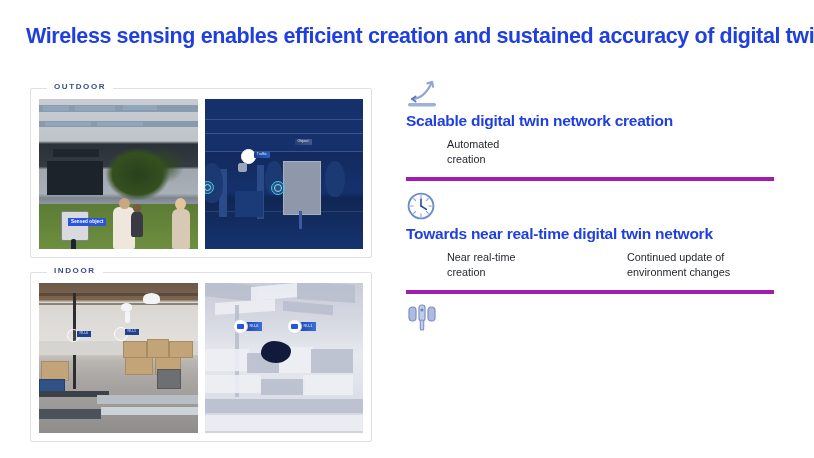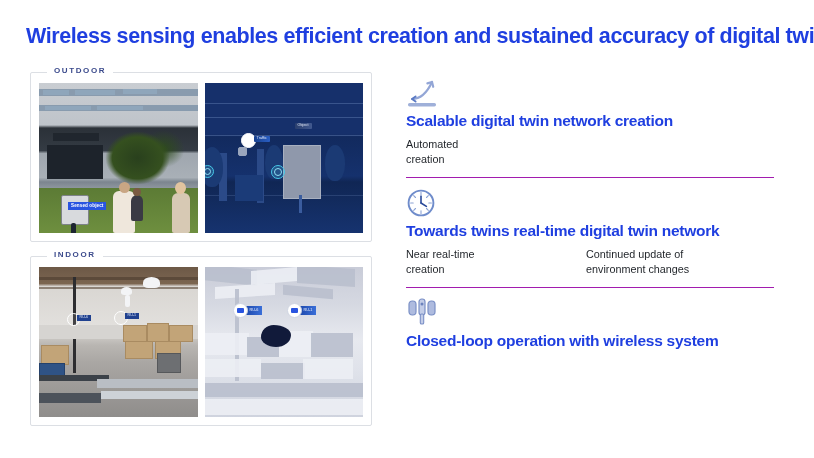--- a/index.html
+++ b/index.html
@@ -25,21 +25,21 @@
     font-weight: 600;
     letter-spacing: -0.4px;
     color: #1f3fe0;
     white-space: nowrap;
   }
 
   
   .media-col {
     position: absolute;
     left: 30px;
-    top: 72px;
+    top: 88px;
     width: 286px;
   }
 
   .media-card {
     position: relative;
     border: 1px solid #dcdfe4;
     border-radius: 2px;
     background: #ffffff;
     padding: 10px 8px 8px 8px;
     box-sizing: border-box;
@@ -268,21 +268,21 @@
   
   .feature-col {
     position: absolute;
     left: 406px;
     top: 78px;
     width: 368px;
   }
   .feature {
     padding-bottom: 11px;
     margin-bottom: 10px;
-    border-bottom: 1px solid #a21caf;
+    border-bottom: 4px solid #a21caf;
   }
   .feature:last-child {
     border-bottom: none;
   }
   .feature-icon {
     height: 30px;
     margin-bottom: 4px;
     display: flex;
     align-items: flex-end;
   }
@@ -295,21 +295,21 @@
     white-space: nowrap;
   }
   .feature-points {
     display: flex;
   }
   .fp {
     font-size: 10.8px;
     line-height: 1.35;
     color: #1f2328;
   }
-  .fp.first { width: 180px; }
+  .fp.first { width: 180px; margin-left: 41px; }
 </style>
 </head>
 <body>
 
 <div class="page-title">Wireless sensing enables efficient creation and sustained accuracy of digital twins</div>
 
 <div class="media-col">
 
   <div class="media-card">
     <div class="card-badge">OUTDOOR</div>
@@ -468,34 +468,33 @@
           <line x1="22.8" y1="15" x2="25.4" y2="15"></line>
           <line x1="7.7" y1="7.7" x2="9.5" y2="9.5"></line>
           <line x1="20.5" y1="20.5" x2="22.3" y2="22.3"></line>
           <line x1="7.7" y1="22.3" x2="9.5" y2="20.5"></line>
           <line x1="20.5" y1="9.5" x2="22.3" y2="7.7"></line>
         </g>
         <line x1="15" y1="15" x2="15" y2="8.4" stroke="#2a4a9a" stroke-width="1.6" stroke-linecap="round"></line>
         <line x1="15" y1="15" x2="20.4" y2="18.4" stroke="#2a4a9a" stroke-width="1.6" stroke-linecap="round"></line>
       </svg>
     </div>
-    <div class="feature-title">Towards twins real-time digital twin network</div>
+    <div class="feature-title">Towards near real-time digital twin network</div>
     <div class="feature-points">
       <div class="fp first">Near real-time<br>creation</div>
       <div class="fp">Continued update of<br>environment changes</div>
     </div>
   </div>
 
   <div class="feature">
     <div class="feature-icon">
       <svg width="32" height="32" viewBox="0 0 32 32" aria-hidden="true">
         <rect x="3" y="5" width="7" height="14" rx="3.2" fill="#aebbdf" stroke="#7b90c6" stroke-width="1.2"></rect>
         <rect x="22" y="5" width="7" height="14" rx="3.2" fill="#aebbdf" stroke="#7b90c6" stroke-width="1.2"></rect>
         <rect x="13" y="3" width="6" height="16" rx="2.8" fill="#c3cde8" stroke="#7b90c6" stroke-width="1.2"></rect>
         <rect x="14.3" y="18" width="3.4" height="10" rx="1.3" fill="#c3cde8" stroke="#7b90c6" stroke-width="1.1"></rect>
         <circle cx="16" cy="8" r="1.5" fill="#6b82bd"></circle>
       </svg>
     </div>
-    <div class="feature-title">Closed-loop operation with wireless system</div>
     <div class="feature-points">
     </div>
   </div>
 </div>
 
 </body></html>

